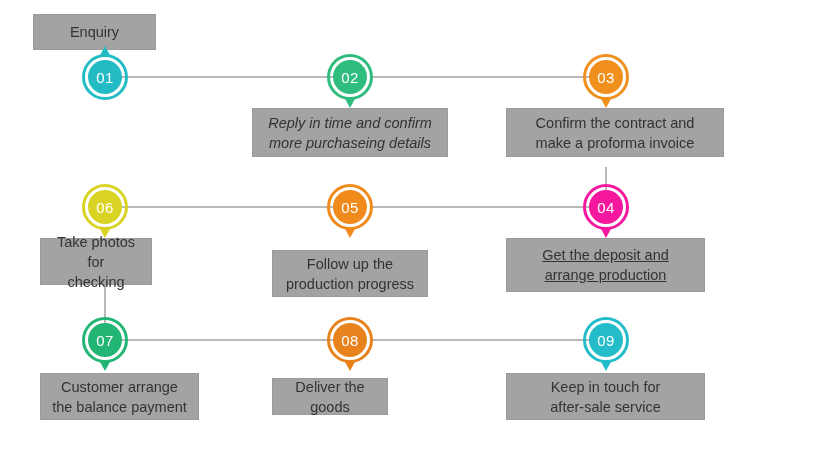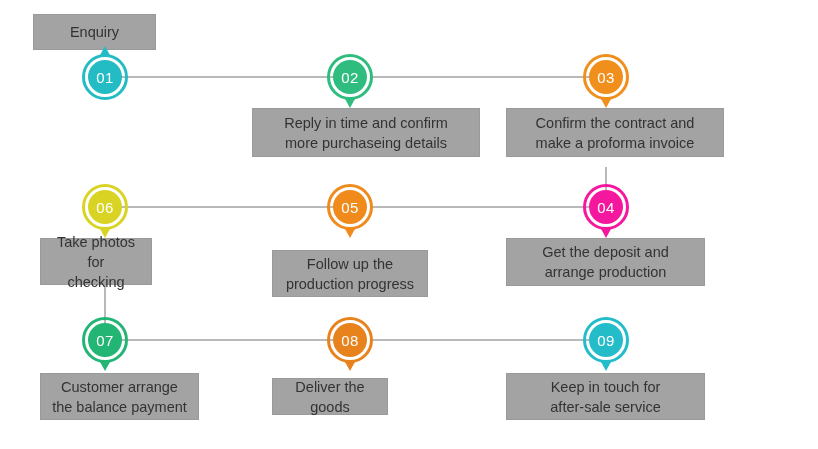--- a/index.html
+++ b/index.html
@@ -110,21 +110,21 @@
     </div>
   </div>
 
   <div class="pin down" style="left:327px;top:54px;color:#2ebd7e;">
     <div class="tail"></div>
     <div class="ring"></div>
     <div class="disc">
       <span class="num">02</span>
     </div>
   </div>
-  <div class="box" style="left:252px;top:108px;width:228px;height:49px;">
+  <div class="box" style="left:252px;top:108px;width:196px;height:49px;font-style:italic;">
     <span>Reply in time and confirm
 more purchaseing details</span>
   </div>
 
   <div class="pin down" style="left:583px;top:54px;color:#f08f1c;">
     <div class="tail"></div>
     <div class="ring"></div>
     <div class="disc">
       <span class="num">03</span>
     </div>
@@ -158,21 +158,21 @@
 production progress</span>
   </div>
 
   <div class="pin down" style="left:583px;top:184px;color:#f5189f;">
     <div class="tail"></div>
     <div class="ring"></div>
     <div class="disc">
       <span class="num">04</span>
     </div>
   </div>
-  <div class="box" style="left:506px;top:238px;width:199px;height:48px;">
+  <div class="box" style="left:506px;top:238px;width:199px;height:54px;text-decoration:underline;">
     <span>Get the deposit and
 arrange production</span>
   </div>
 
   <div class="pin down" style="left:82px;top:317px;color:#22b573;">
     <div class="tail"></div>
     <div class="ring"></div>
     <div class="disc">
       <span class="num">07</span>
     </div>

